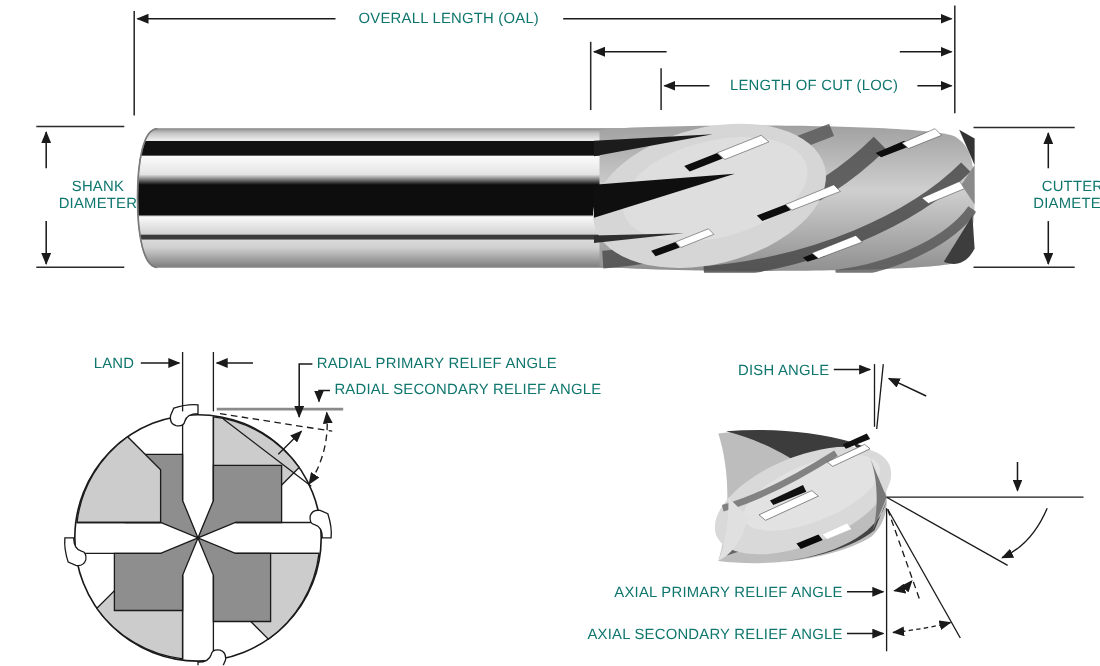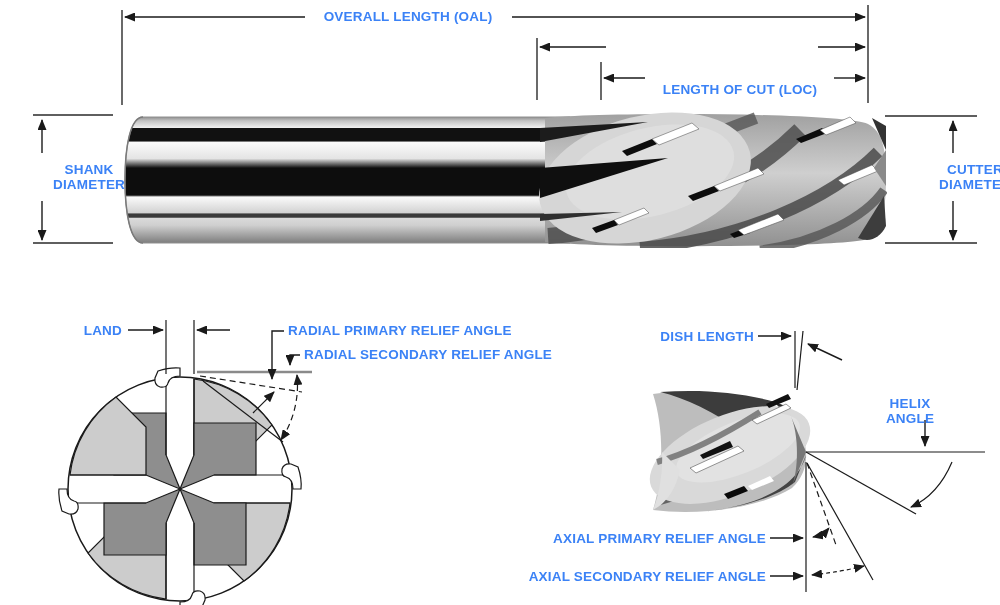--- a/index.html
+++ b/index.html
@@ -1,19 +1,19 @@
 <!DOCTYPE html>
 <html><head>
 <meta charset="utf-8">
 <style>
   html,body{margin:0;padding:0;background:#fff;}
   #stage{position:relative;width:1000px;height:605px;background:#fff;overflow:hidden;
          font-family:"Liberation Sans",sans-serif;}
   #art{position:absolute;left:0;top:0;}
-  .lbl{position:absolute;font-weight:bold;font-size:13.5px;line-height:15px;color:#3b82f6;
+  .lbl{position:absolute;font-weight:normal;font-size:13.5px;line-height:15px;color:#0f766e;
        white-space:pre-line;letter-spacing:.2px;transform:translate(-50%,-50%);text-align:center;}
   .lbl.left{transform:translate(0,-50%);text-align:left;white-space:nowrap;}
   .lbl.right{transform:translate(-100%,-50%);text-align:left;white-space:nowrap;}
   .dimline{stroke:#1a1a1a;stroke-width:1.4;fill:none;}
   .extline{stroke:#2a2a2a;stroke-width:1.4;fill:none;}
   .thin{stroke:#1a1a1a;stroke-width:1.2;fill:none;}
   .dash{stroke-dasharray:6 4;}
 </style>
 </head>
 <body>
@@ -203,26 +203,25 @@
       <line class="thin" x1="807" y1="463" x2="873" y2="580"></line>
       <line class="dimline" x1="770" y1="538" x2="803" y2="538" marker-end="url(#ah)"></line>
       <path class="thin" stroke-dasharray="4 3" d="M 813,537 Q 823,535 829,528" marker-start="url(#ahs)" marker-end="url(#ah)"></path>
       <line class="dimline" x1="770" y1="576" x2="803" y2="576" marker-end="url(#ah)"></line>
       <path class="thin" stroke-dasharray="4 3" d="M 812,575 Q 840,572 864,566" marker-start="url(#ahs)" marker-end="url(#ah)"></path>
     </g>
   </g>
 </svg>
 
 <div class="lbl" style="left:408px;top:16px;">OVERALL LENGTH (OAL)</div>
-<div class="lbl" style="left:740px;top:77px;margin-top:12px;">LENGTH OF CUT (LOC)</div>
+<div class="lbl" style="left:740px;top:77px;">LENGTH OF CUT (LOC)</div>
 <div class="lbl" style="left:57px;top:177px;margin-left:32px;">SHANK
 DIAMETER</div>
 <div class="lbl" style="left:953px;top:177px;margin-left:22px;">CUTTER
 DIAMETER</div>
 <div class="lbl right" style="left:122px;top:330px;">LAND</div>
 <div class="lbl left" style="left:288px;top:330px;">RADIAL PRIMARY RELIEF ANGLE</div>
 <div class="lbl left" style="left:304px;top:354px;">RADIAL SECONDARY RELIEF ANGLE</div>
-<div class="lbl right" style="left:754px;top:336px;">DISH LENGTH</div>
-<div class="lbl" style="left:910px;top:411px;">HELIX ANGLE</div>
+<div class="lbl right" style="left:754px;top:336px;">DISH ANGLE</div>
 <div class="lbl right" style="left:766px;top:576px;">AXIAL SECONDARY RELIEF ANGLE</div>
 <div class="lbl right" style="left:766px;top:538px;">AXIAL PRIMARY RELIEF ANGLE</div>
 
 </div>
 
 </body></html>

